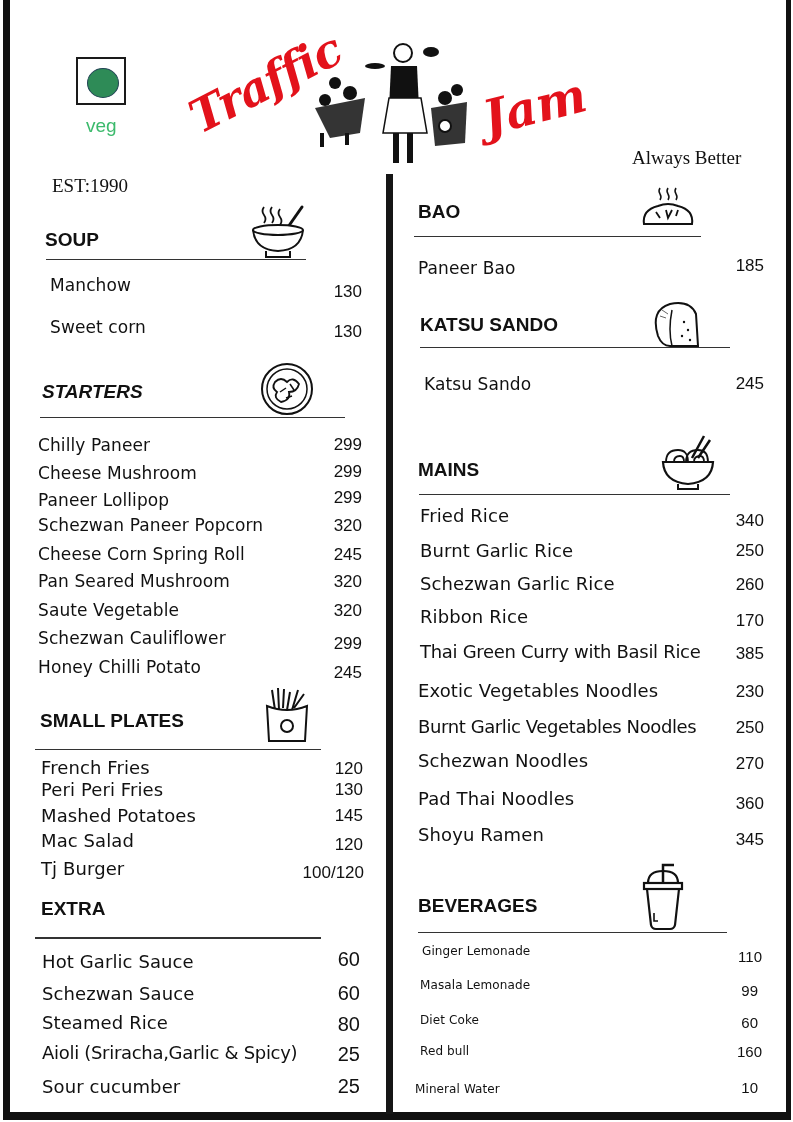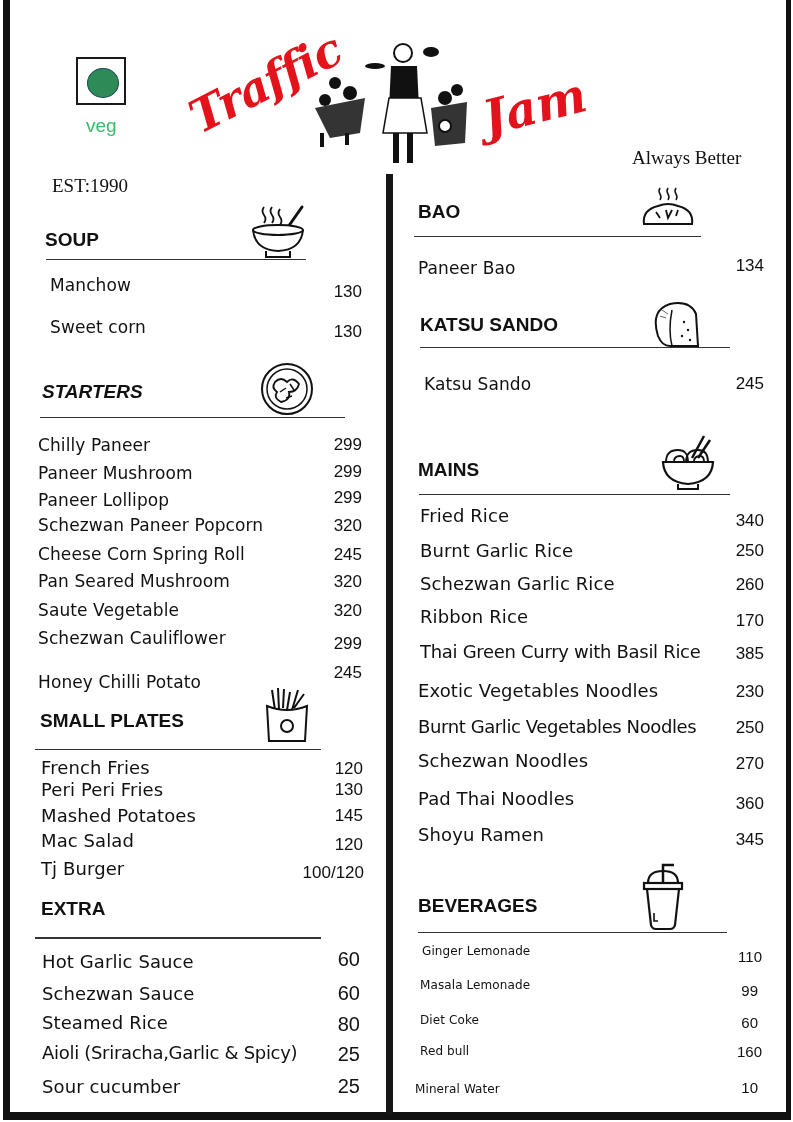--- a/index.html
+++ b/index.html
@@ -93,35 +93,35 @@
 <svg class="icon" style="left:260px;top:362px;" width="55" height="55" viewBox="0 0 55 55">
   <circle cx="27" cy="27" r="25" stroke="#111" stroke-width="2" fill="#fff"></circle>
   <circle cx="27" cy="27" r="20" stroke="#111" stroke-width="1.5" fill="none"></circle>
   <path d="M15 20 q6 -6 12 0 q6 -6 12 2 q-2 8 -10 8 q2 8 -8 10 q-8 -4 -4 -10 q-6 -4 -2 -10 Z" stroke="#111" stroke-width="1.8" fill="none"></path>
   <path d="M20 30 l6 -4 M30 22 l4 6 M26 36 l6 -2" stroke="#111" stroke-width="1.5"></path>
 </svg>
 <div class="sec-rule" style="left:40px;top:417px;width:305px;"></div>
 
 <div class="item" style="left:38px;top:435px;">Chilly Paneer</div>
 <div class="price" style="left:322px;top:435px;width:40px;">299</div>
-<div class="item" style="left:38px;top:463px;">Paneer Mushroom</div>
+<div class="item" style="left:38px;top:463px;">Cheese Mushroom</div>
 <div class="price" style="left:322px;top:462px;width:40px;">299</div>
 <div class="item" style="left:38px;top:490px;">Paneer Lollipop</div>
 <div class="price" style="left:322px;top:488px;width:40px;">299</div>
 <div class="item" style="left:38px;top:515px;">Schezwan Paneer Popcorn</div>
 <div class="price" style="left:322px;top:516px;width:40px;">320</div>
 <div class="item" style="left:38px;top:544px;">Cheese Corn Spring Roll</div>
 <div class="price" style="left:322px;top:545px;width:40px;">245</div>
 <div class="item" style="left:38px;top:571px;">Pan Seared Mushroom</div>
 <div class="price" style="left:322px;top:572px;width:40px;">320</div>
 <div class="item" style="left:38px;top:600px;">Saute Vegetable</div>
 <div class="price" style="left:322px;top:601px;width:40px;">320</div>
 <div class="item" style="left:38px;top:628px;">Schezwan Cauliflower</div>
 <div class="price" style="left:322px;top:634px;width:40px;">299</div>
-<div class="item" style="left:38px;top:657px;margin-top:15px;">Honey Chilli Potato</div>
+<div class="item" style="left:38px;top:657px;">Honey Chilli Potato</div>
 <div class="price" style="left:322px;top:663px;width:40px;">245</div>
 
 <div class="sec-title" style="left:40px;top:710px;">SMALL PLATES</div>
 <svg class="icon" style="left:264px;top:686px;" width="46" height="58" viewBox="0 0 46 58">
   <path d="M8 4 L11 24 M14 2 L15 24 M20 3 L19 22 M26 6 L23 24 M34 4 L28 24 M40 8 L30 22" stroke="#111" stroke-width="2" fill="none"></path>
   <path d="M3 20 L5 55 L41 55 L43 20 Q23 28 3 20 Z" stroke="#111" stroke-width="2" fill="#fff"></path>
   <circle cx="23" cy="40" r="6" stroke="#111" stroke-width="2" fill="none"></circle>
 </svg>
 <div class="sec-rule" style="left:35px;top:749px;width:286px;"></div>
 <div class="item lg" style="left:41px;top:757px;">French Fries</div>
@@ -149,21 +149,21 @@
 <div class="price lg" style="left:320px;top:1075px;width:40px;">25</div>
 
 <div class="sec-title" style="left:418px;top:201px;">BAO</div>
 <svg class="icon" style="left:640px;top:186px;" width="56" height="44" viewBox="0 0 56 44">
   <path d="M20 2 q-2 3 0 6 q2 3 0 6 M28 2 q-2 3 0 6 q2 3 0 6 M36 2 q-2 3 0 6 q2 3 0 6" stroke="#111" stroke-width="1.5" fill="none"></path>
   <path d="M4 38 Q2 24 18 20 Q28 16 38 20 Q54 24 52 38 Z" stroke="#111" stroke-width="2" fill="#fff"></path>
   <path d="M16 26 l4 6 M26 24 l2 8 l4 -8 M38 24 l-2 6" stroke="#111" stroke-width="1.8" fill="none"></path>
 </svg>
 <div class="sec-rule" style="left:414px;top:236px;width:287px;"></div>
 <div class="item" style="left:418px;top:258px;">Paneer Bao</div>
-<div class="price" style="left:724px;top:256px;width:40px;">134</div>
+<div class="price" style="left:724px;top:256px;width:40px;">185</div>
 
 <div class="sec-title" style="left:420px;top:314px;">KATSU SANDO</div>
 <svg class="icon" style="left:650px;top:300px;" width="54" height="48" viewBox="0 0 54 48">
   <path d="M8 36 Q0 10 20 4 Q40 0 46 14 L48 46 L20 46 Q12 46 8 36 Z" stroke="#111" stroke-width="2" fill="#fff"></path>
   <path d="M22 10 Q18 30 22 46" stroke="#111" stroke-width="1.5" fill="none"></path>
   <circle cx="34" cy="22" r="1.2" fill="#111"></circle>
     <circle cx="38" cy="30" r="1.2" fill="#111"></circle>
     <circle cx="32" cy="36" r="1.2" fill="#111"></circle>
     <circle cx="40" cy="40" r="1.2" fill="#111"></circle>
   <path d="M12 10 l6 4 M10 16 l6 2" stroke="#666" stroke-width="1"></path>

